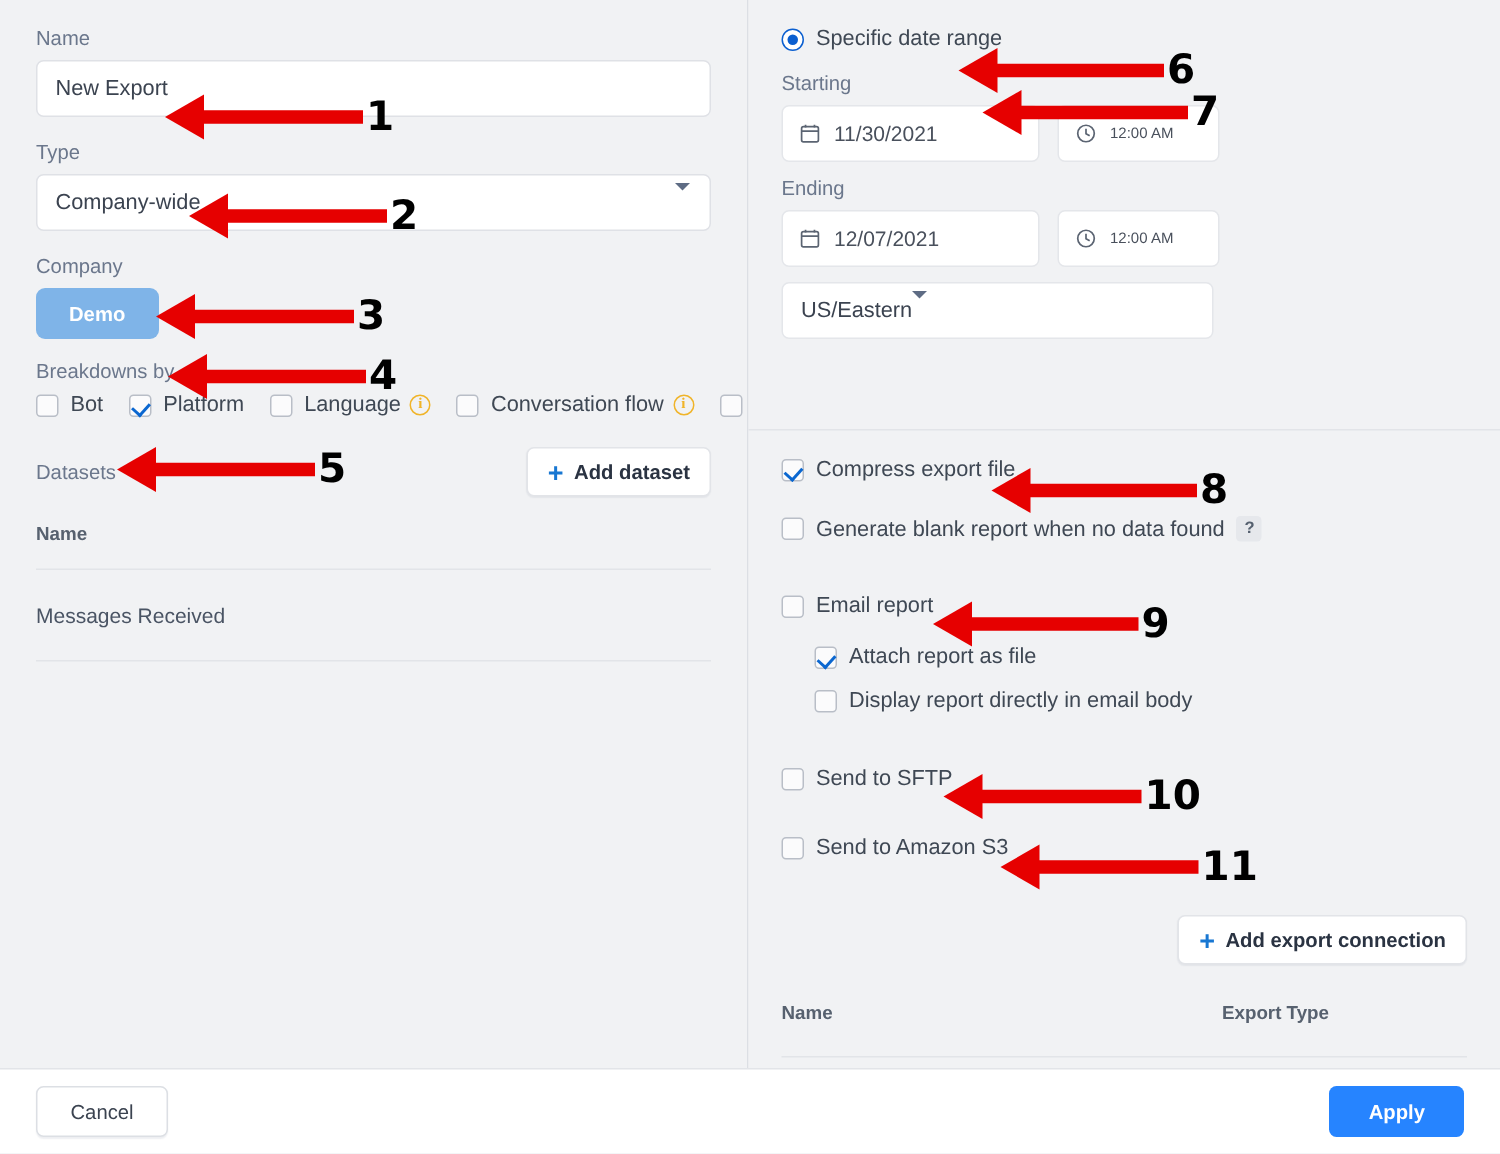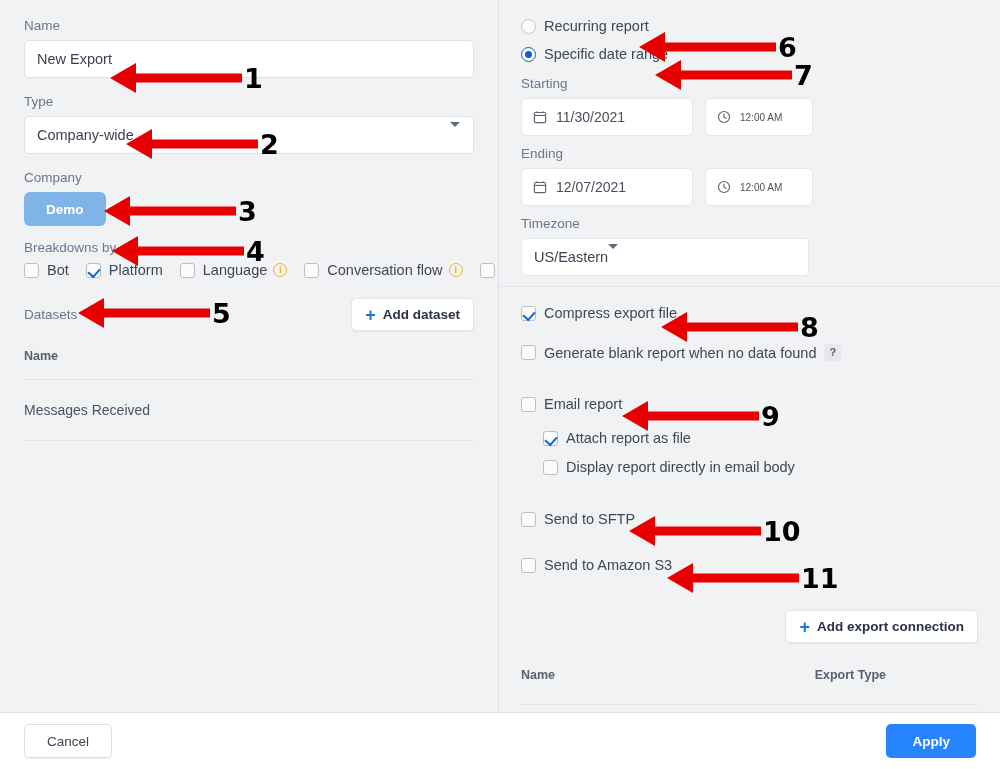--- a/index.html
+++ b/index.html
@@ -434,24 +434,20 @@
         <div class="tbl-row">
           <span>Messages Received</span>
         </div>
 
       </div>
     </div>
 
     <div class="col-right">
       <div class="pad-right">
 
-        <div class="cbrow" style="margin-bottom:12px;">
-          <span class="radio"></span>
-          <span class="cb-label">Recurring report</span>
-        </div>
 
         <div class="cbrow" style="margin-bottom:14px;">
           <span class="radio selected"></span>
           <span class="cb-label">Specific date range</span>
         </div>
 
         <div class="field-label">Starting</div>
         <div class="dt-line">
           <div class="dt-date">
             <span class="dt-icon">
@@ -496,21 +492,20 @@
                 <circle cx="8" cy="8" r="6.3"></circle>
                 <polyline points="8,4.3 8,8.2 10.8,9.8"></polyline>
               </svg>
             </span>
             <span>12:00 AM</span>
           </div>
         </div>
 
         <div class="gap-10"></div>
 
-        <div class="field-label">Timezone</div>
         <div class="tz-select">
           <span>US/Eastern</span>
           <span class="caret"><span class="caret-tri"></span></span>
         </div>
 
       </div>
 
       <div style="position:absolute; left:0; top:286px; width:501px; height:1px; background:#e2e4e8;"></div>
 
       <div style="position:absolute; left:22px; top:305px;">

